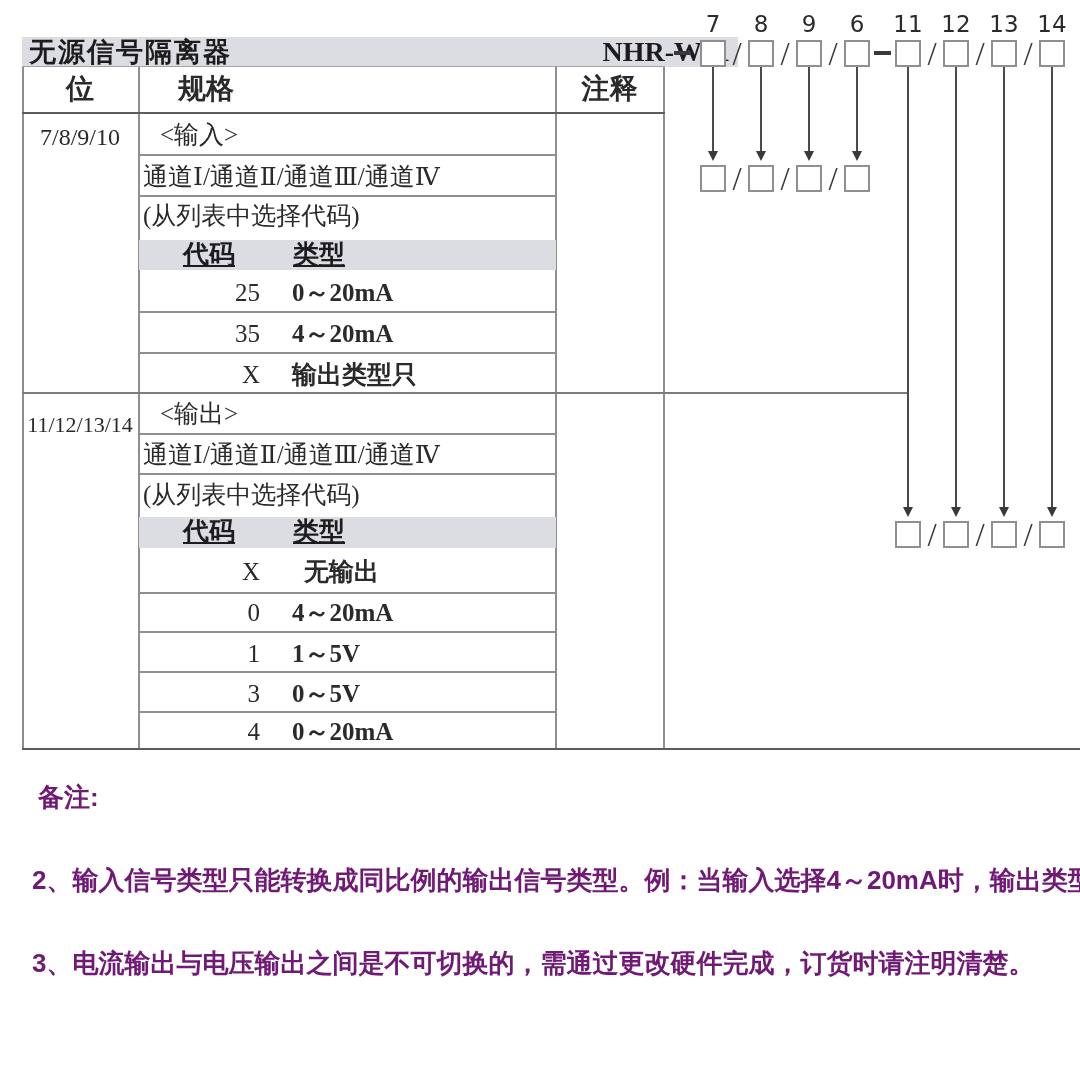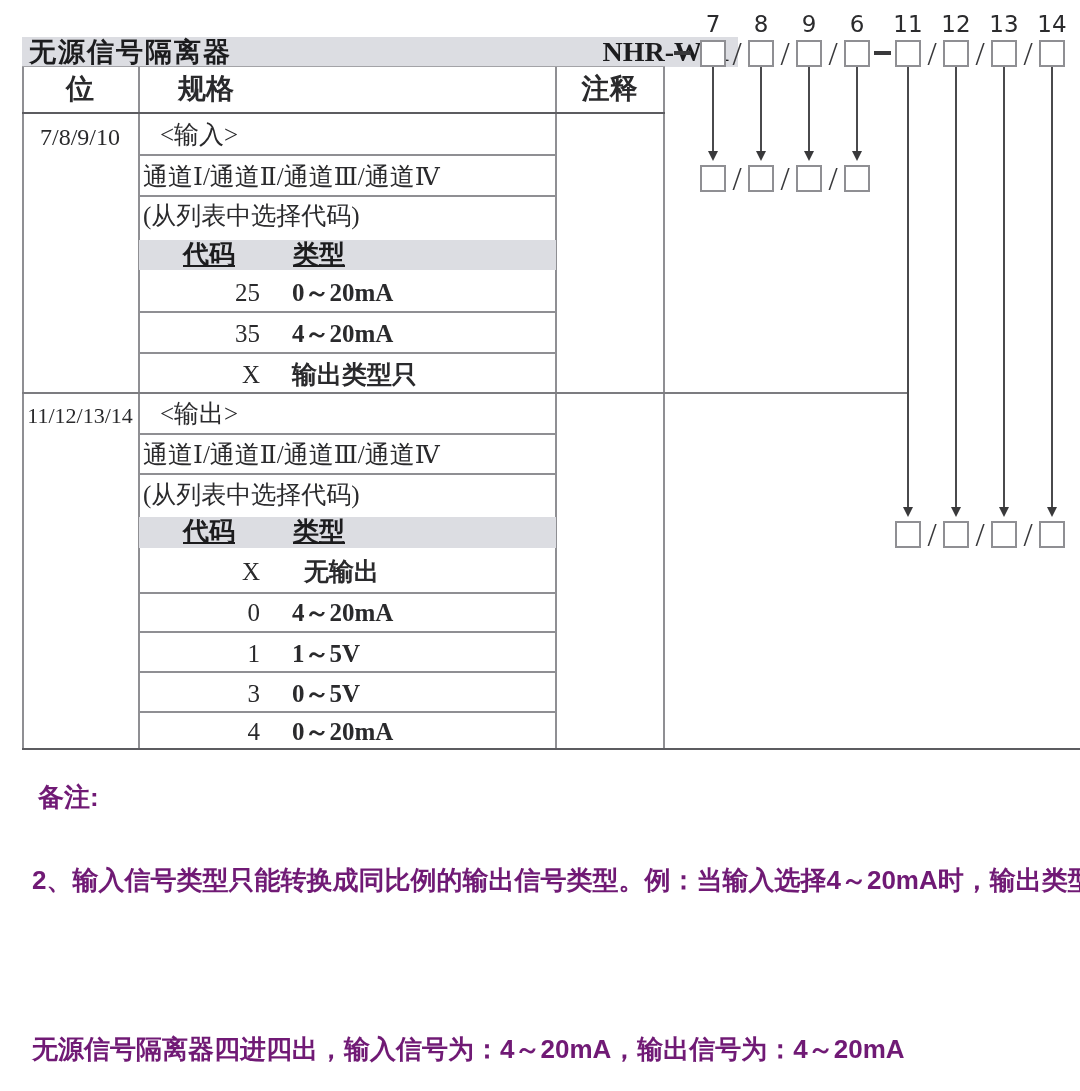--- a/index.html
+++ b/index.html
@@ -80,21 +80,21 @@
     <span class="gcode">代码</span>
     <span class="gtype">类型</span>
   </div>
   <div class="t codev" style="top:278px;">25</div>
   <div class="t typev" style="top:278px;">0～20mA</div>
   <div class="t codev" style="top:319px;">35</div>
   <div class="t typev" style="top:319px;">4～20mA</div>
   <div class="t codev" style="top:360px;">X</div>
   <div class="t typev" style="top:360px;">输出类型只</div>
 
-  <div class="t posv" style="top:401px;font-size:22px;">11/12/13/14</div>
+  <div class="t posv" style="top:410px;font-size:22px;">11/12/13/14</div>
   <div class="t" style="left:160px;top:399px;">&lt;输出&gt;</div>
   <div class="t" style="left:143px;top:440px;">通道Ⅰ/通道Ⅱ/通道Ⅲ/通道Ⅳ</div>
   <div class="t" style="left:143px;top:480px;">(从列表中选择代码)</div>
   <div class="gband" style="top:517px;height:31px;">
     <span class="gcode">代码</span>
     <span class="gtype">类型</span>
   </div>
   <div class="t codev" style="top:557px;">X</div>
   <div class="t typev" style="top:557px;margin-left:12px;">无输出</div>
   <div class="t codev" style="top:598px;">0</div>
@@ -163,15 +163,15 @@
   <div class="bx" style="left:895px;top:521px;"></div>
   <div class="bx" style="left:943px;top:521px;"></div>
   <div class="bx" style="left:991px;top:521px;"></div>
   <div class="bx" style="left:1039px;top:521px;"></div>
   <span class="sl" style="left:921px;top:517px;">/</span>
   <span class="sl" style="left:969px;top:517px;">/</span>
   <span class="sl" style="left:1017px;top:517px;">/</span>
 
   <div class="note" style="top:781px;left:38px;">备注:</div>
   <div class="note" style="top:864px;">2、输入信号类型只能转换成同比例的输出信号类型。例：当输入选择4～20mA时，输出类型只</div>
-  <div class="note" style="top:1033px;">无源信号隔离器四进四出，输入信号为：4～20mA，输出信号为：4～20mA</div>
+  <div class="note" style="top:947px;">3、电流输出与电压输出之间是不可切换的，需通过更改硬件完成，订货时请注明清楚。</div>
 
 </div>
 
 </body></html>

